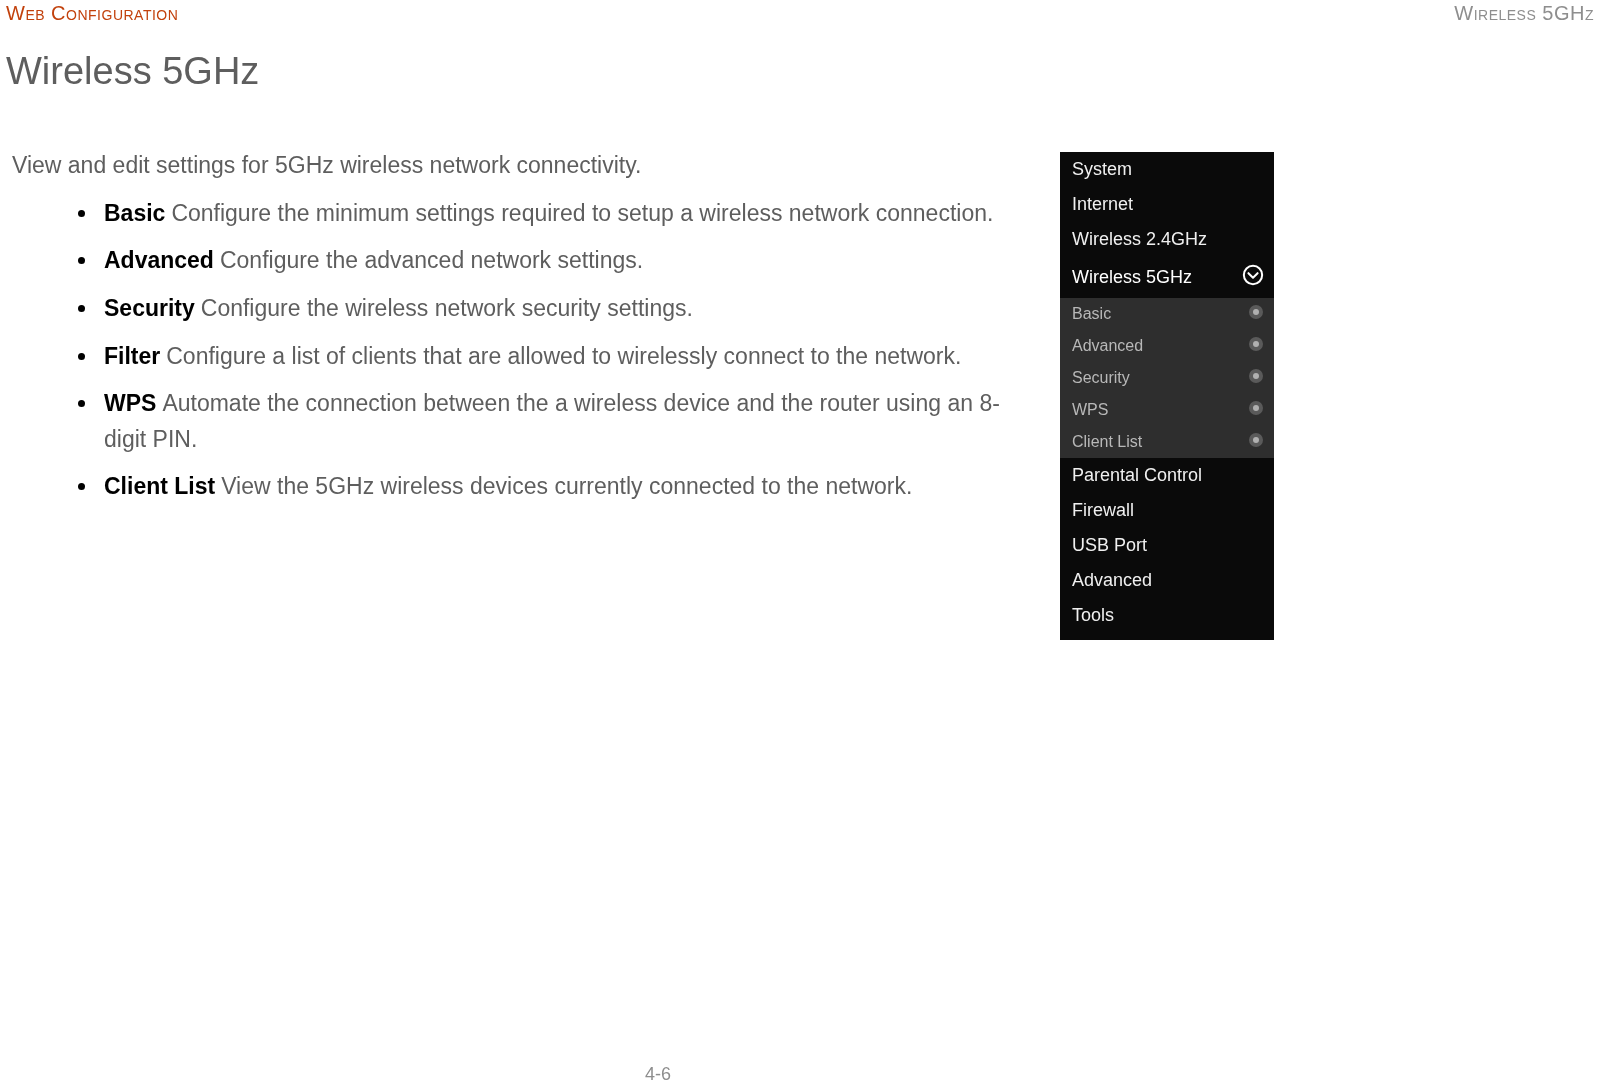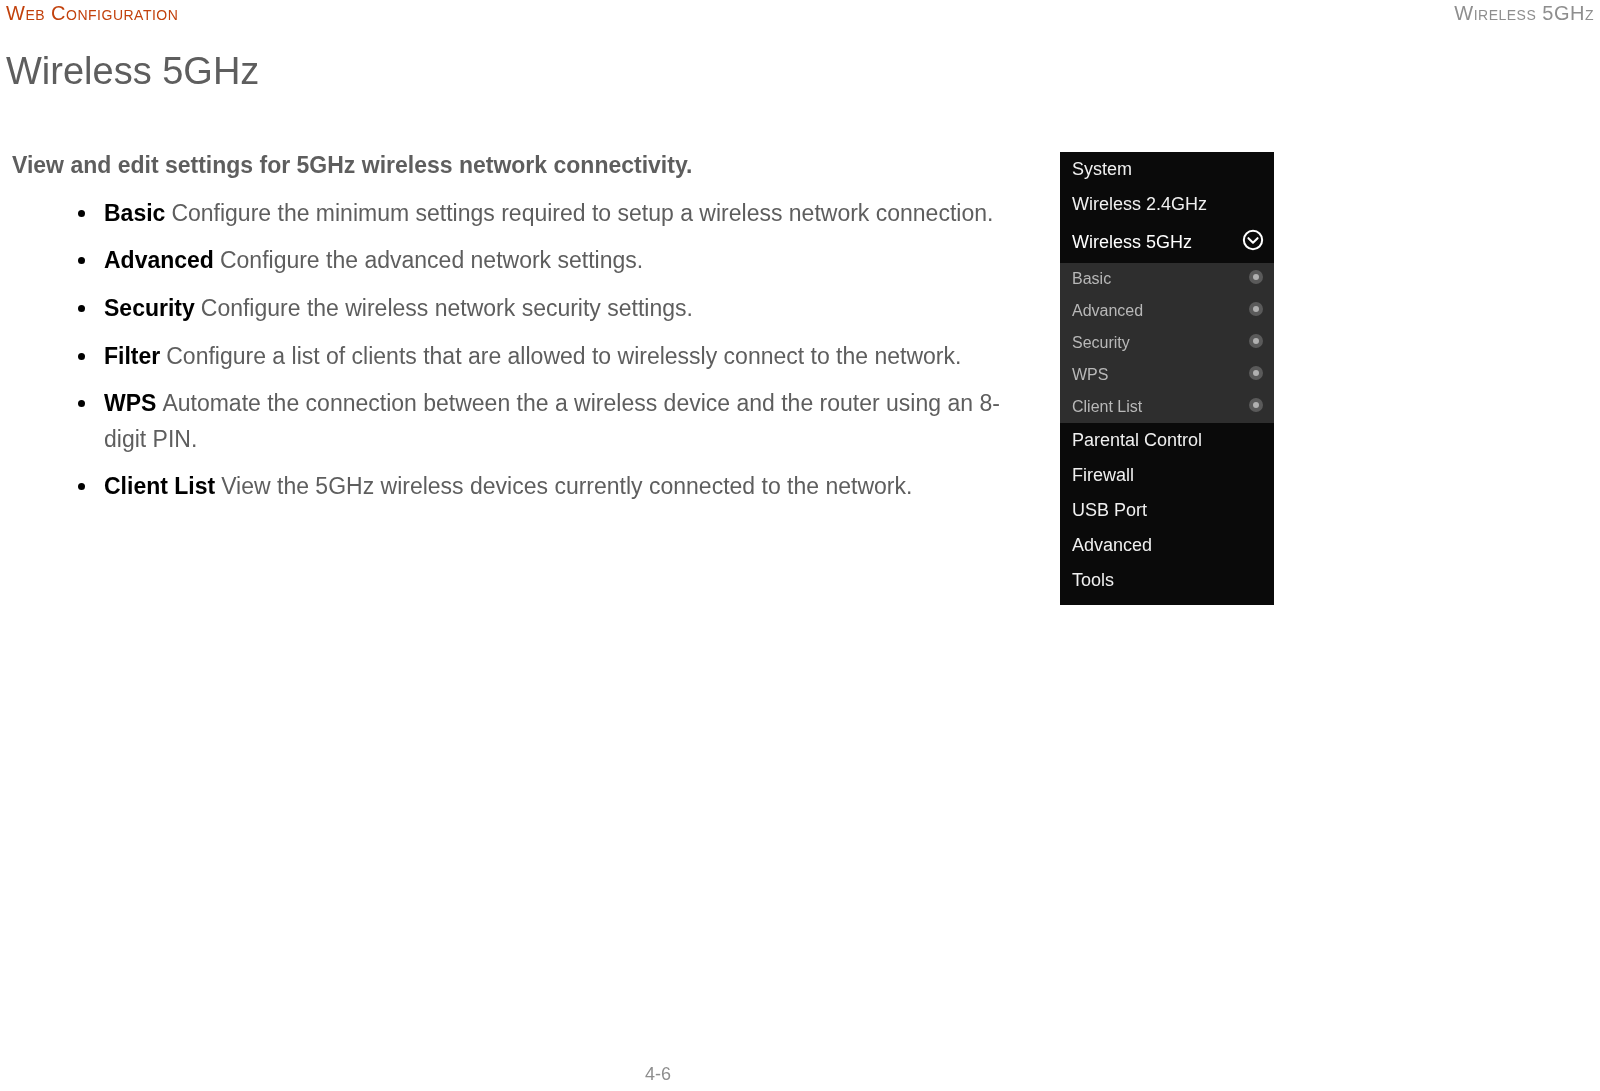--- a/index.html
+++ b/index.html
@@ -48,21 +48,20 @@
     top: 148px;
     left: 12px;
     width: 1020px;
     color: #5e5e5e;
     font-size: 23px;
     line-height: 1.55;
   }
   .intro {
     margin: 0 0 12px 0;
     color: #5e5e5e;
-    font-weight: bold;
   }
   .bullets {
     margin: 10px;
     padding: 0 0 0 60px;
     list-style: none;
   }
   .bullets li {
     position: relative;
     margin: 0 0 12px 0;
     padding-left: 22px;
@@ -172,20 +171,23 @@
         <span class="term">Client List</span><span>View the 5GHz wireless devices currently connected to the network.</span>
       </li>
     </ul>
   </div>
 
   <div class="sidebar">
     <div class="nav-item">
       <span>System</span>
     </div>
     <div class="nav-item">
+      <span>Internet</span>
+    </div>
+    <div class="nav-item">
       <span>Wireless 2.4GHz</span>
     </div>
     <div class="nav-item expanded">
       <span>Wireless 5GHz</span>
       <span>
         <svg class="chev-icon" viewBox="0 0 24 24">
           <circle cx="12" cy="12" r="10" fill="none" stroke="#ffffff" stroke-width="2.2"></circle>
           <path d="M7 10 L12 15 L17 10" fill="none" stroke="#ffffff" stroke-width="2.2" stroke-linecap="round" stroke-linejoin="round"></path>
         </svg>
       </span>

